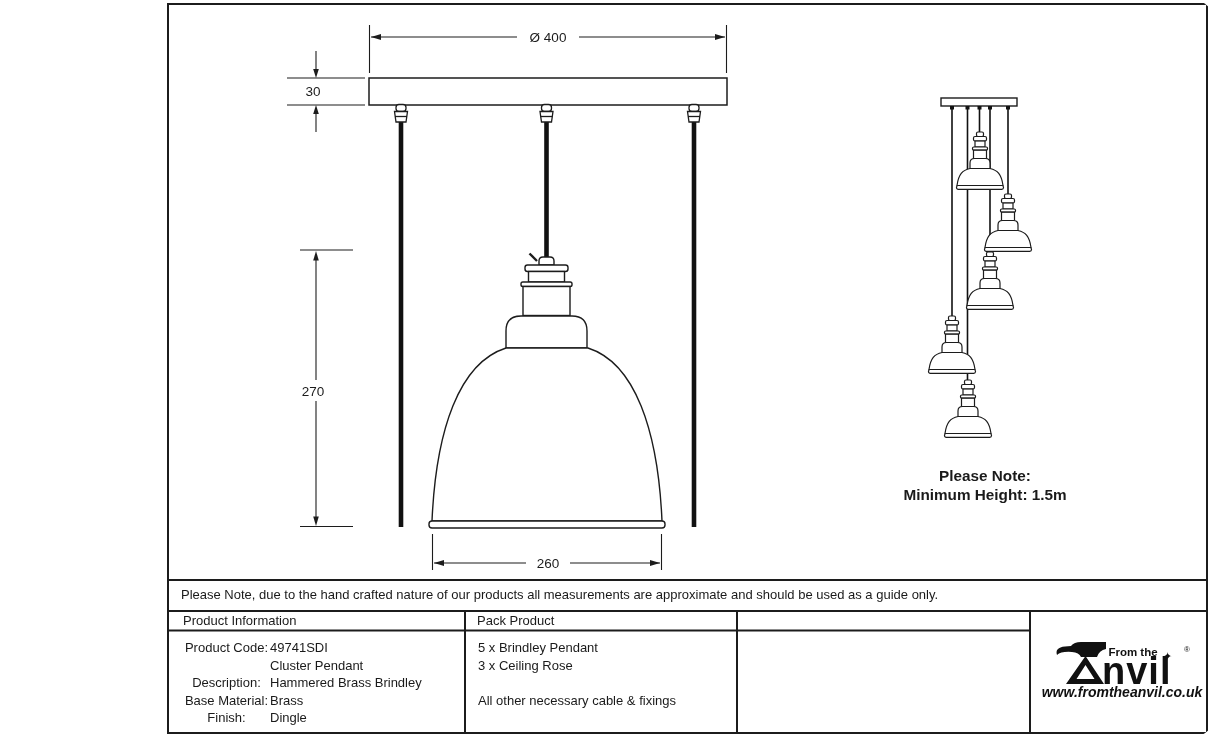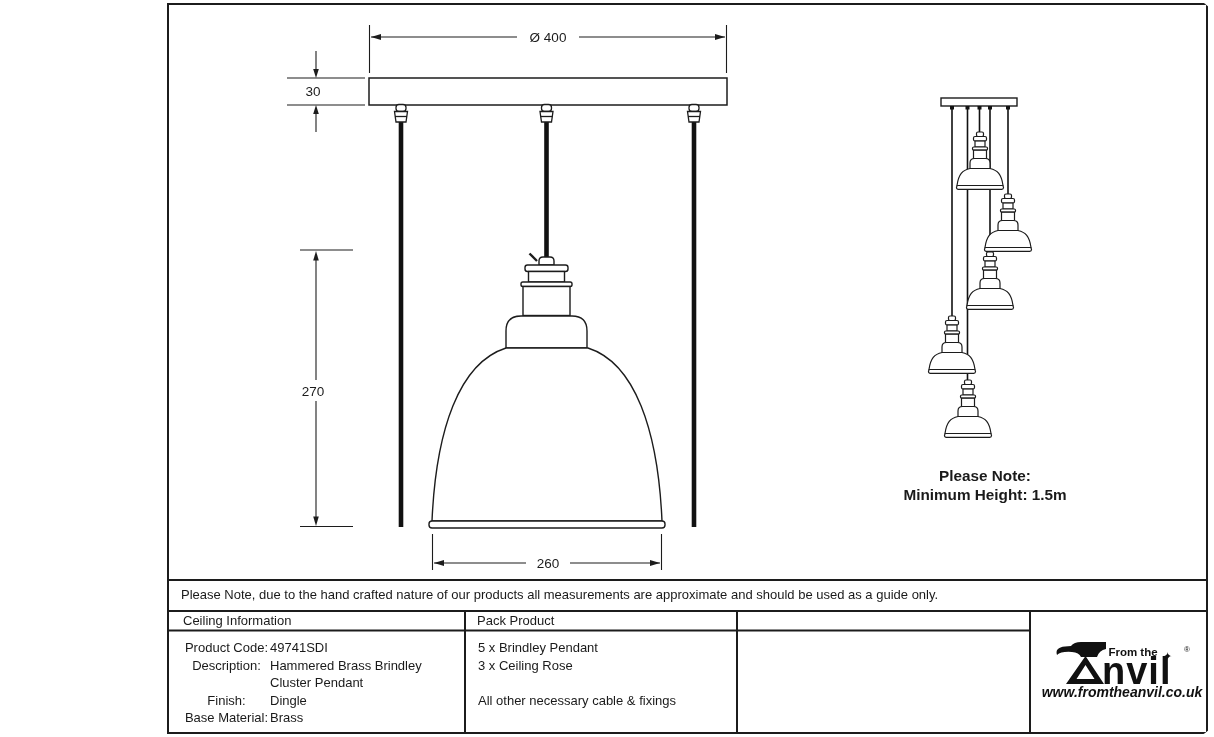--- a/index.html
+++ b/index.html
@@ -157,38 +157,38 @@
       <text x="1133" y="656" text-anchor="middle" font-size="11.5" font-weight="bold" font-family="Liberation Serif, serif" fill="#111">From the</text>
       <text x="1102" y="684" font-size="38" font-weight="bold" letter-spacing="1" font-family="Liberation Serif, serif" fill="#111">nvil</text>
       <text x="1163" y="660" font-size="11" fill="#111">✦</text>
       <text x="1184" y="652" font-size="8" fill="#111">®</text>
       <text x="1122" y="697" text-anchor="middle" font-size="14" font-weight="bold" font-style="italic" font-family="Liberation Serif, serif" fill="#111">www.fromtheanvil.co.uk</text>
     </g>
   </svg>
 
   <div class="txt note-bar-text">Please Note, due to the hand crafted nature of our products all measurements are approximate and should be used as a guide only.</div>
 
-  <div class="txt th th-product">Ceiling Information</div>
+  <div class="txt th th-product">Product Information</div>
   <div class="txt th th-pack">Pack Product</div>
 
   <div class="pi-rows">
     <div class="pi-row">
       <span class="pi-label">Product Code:</span><span class="pi-value">49741SDI</span>
     </div>
     <div class="pi-row">
+      <span class="pi-label"></span><span class="pi-value">Cluster Pendant</span>
+    </div>
+    <div class="pi-row">
       <span class="pi-label">Description:</span><span class="pi-value">Hammered Brass Brindley</span>
     </div>
     <div class="pi-row">
-      <span class="pi-label"></span><span class="pi-value">Cluster Pendant</span>
+      <span class="pi-label">Base Material:</span><span class="pi-value">Brass</span>
     </div>
     <div class="pi-row">
       <span class="pi-label">Finish:</span><span class="pi-value">Dingle</span>
-    </div>
-    <div class="pi-row">
-      <span class="pi-label">Base Material:</span><span class="pi-value">Brass</span>
     </div>
   </div>
 
   <div class="pack-rows">
     <div class="pack-row">5 x Brindley Pendant</div>
     <div class="pack-row">3 x Ceiling Rose</div>
     <div class="pack-row"></div>
     <div class="pack-row">All other necessary cable &amp; fixings</div>
   </div>
 

